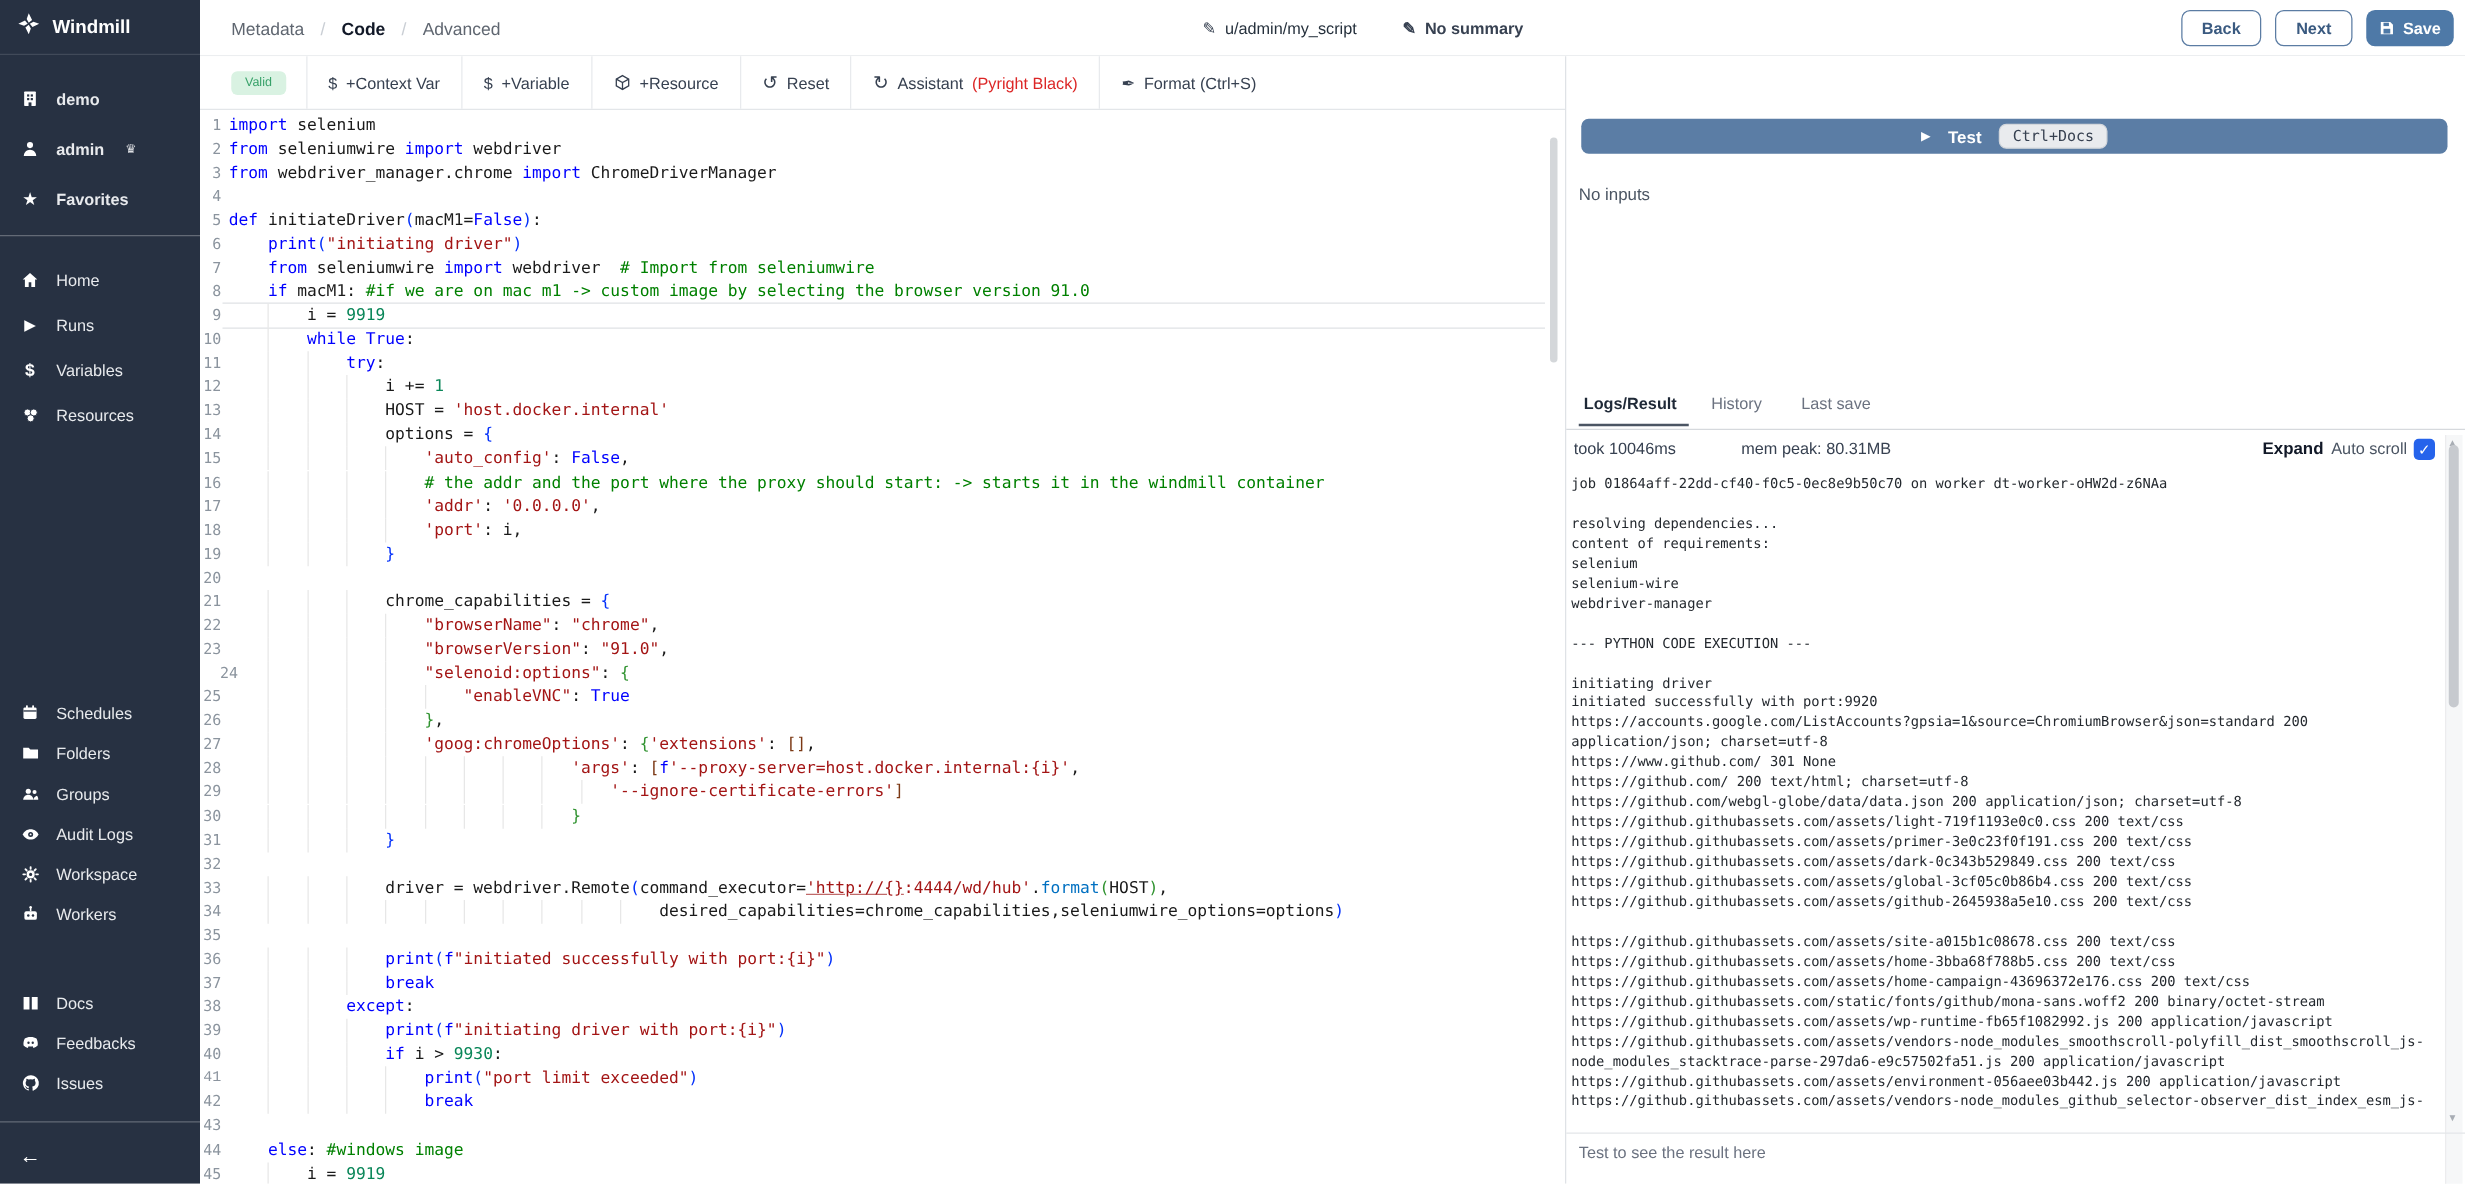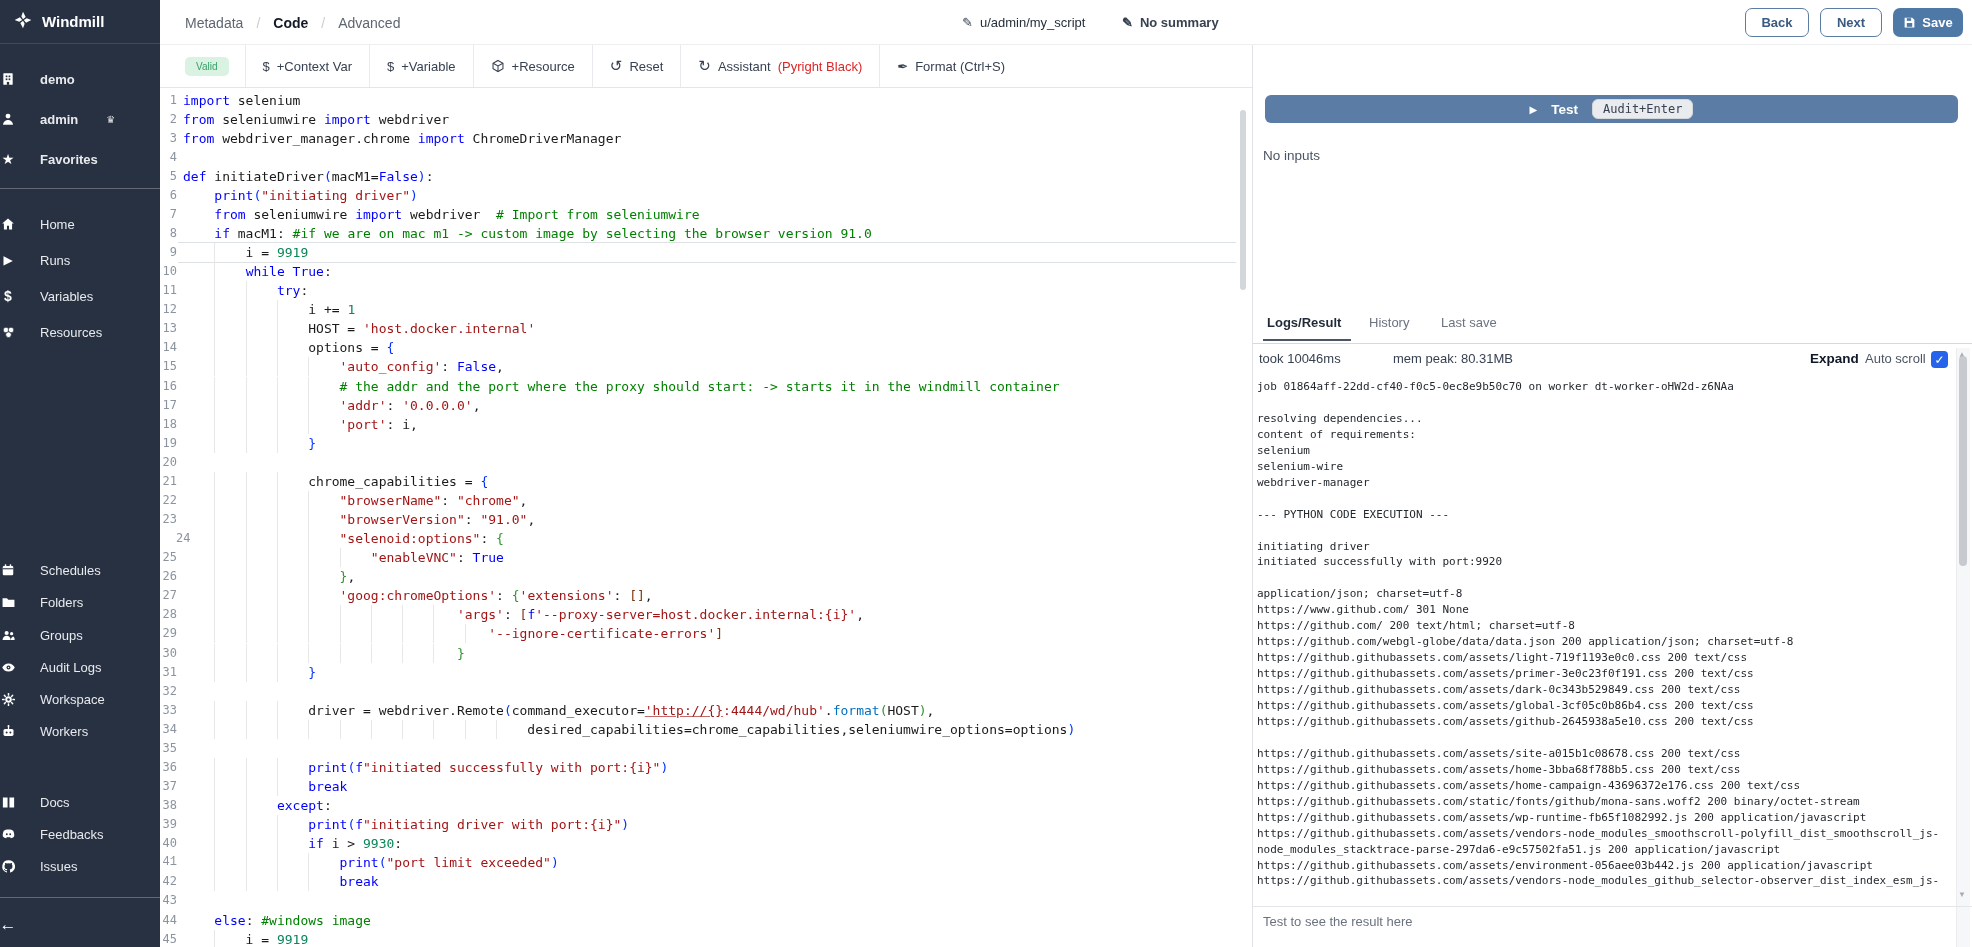--- a/index.html
+++ b/index.html
@@ -1,21 +1,21 @@
 <!DOCTYPE html>
 <html><head>
 <meta charset="utf-8">
 <style>
   *{box-sizing:border-box;margin:0;padding:0}
   html,body{width:1972px;height:947px;overflow:hidden;font-family:"Liberation Sans",sans-serif;background:#fff;position:relative}
   
   #sidebar{position:absolute;left:0;top:0;width:160px;height:947px;background:#273142;color:#e8eaed}
   #logo-row{position:absolute;left:0;top:0;width:160px;height:44px;display:flex;align-items:center;padding-left:13px;gap:9px;border-bottom:1px solid rgba(255,255,255,.12)}
   #logo-row .brand{font-size:15px;font-weight:bold;color:#fff}
-  .side-item{position:absolute;left:0;width:160px;height:30px;display:flex;align-items:center;gap:24px;font-size:13px;color:#e8eaed;cursor:pointer}
+  .side-item{position:absolute;left:0;width:160px;height:30px;display:flex;align-items:center;padding-left:16px;gap:13px;font-size:13px;color:#e8eaed;cursor:pointer}
   .side-item .glyph{width:16px;display:flex;justify-content:center;align-items:center;font-size:13px;color:#fff}
   .side-item svg{display:block}
   .side-div{position:absolute;left:0;width:160px;border-top:1px solid rgba(255,255,255,.28)}
   .crown{font-size:10px;margin-left:4px;opacity:.95}
   
   #topbar{position:absolute;left:160px;top:0;width:1812px;height:45px;background:#fff}
   #tabs{position:absolute;left:25px;top:0;height:45px;display:flex;align-items:center;gap:13px;font-size:14px}
   .tab{color:#5f6670;cursor:pointer}
   .tab.active{color:#111827;font-weight:bold}
   .tab-sep{color:#c9ced4}
@@ -444,21 +444,21 @@
       <div class="cline" style="top: 822.51px;"><span class="t">    </span><span class="k">else</span><span class="t">: </span><span class="c">#windows image</span></div>
       <div class="cline" style="top: 841.58px;"><span class="guide" style="left: 4ch;"></span><span class="t">        i = </span><span class="n">9919</span></div>
     </div>
   <div id="ed-scroll"></div>
 </div>
 
 <section id="panel">
   <div id="testbar">
     <span class="play">▶</span>
     <span class="lbl">Test</span>
-    <span class="kbd">Audit+Enter</span>
+    <span class="kbd">Ctrl+Docs</span>
   </div>
   <div id="no-inputs">No inputs</div>
 
   <span class="ptab active" style="left:14px">Logs/Result</span>
   <span class="ptab" style="left:116px">History</span>
   <span class="ptab" style="left:188px">Last save</span>
   <div id="tab-underline"></div>
   <div id="tabs-border"></div>
 
   <span class="stat" style="left:6px">took 10046ms</span>
@@ -475,20 +475,21 @@
       <div class="logline" style="top: 31.9px;">resolving dependencies...</div>
       <div class="logline" style="top: 47.85px;">content of requirements:</div>
       <div class="logline" style="top: 63.8px;">selenium</div>
       <div class="logline" style="top: 79.75px;">selenium-wire</div>
       <div class="logline" style="top: 95.7px;">webdriver-manager</div>
       <div class="logline" style="top: 111.65px;"></div>
       <div class="logline" style="top: 127.6px;">--- PYTHON CODE EXECUTION ---</div>
       <div class="logline" style="top: 143.55px;"></div>
       <div class="logline" style="top: 159.5px;">initiating driver</div>
       <div class="logline" style="top: 175.45px;">initiated successfully with port:9920</div>
+      <div class="logline" style="top: 191.4px;">https://accounts.google.com/ListAccounts?gpsia=1&amp;source=ChromiumBrowser&amp;json=standard 200</div>
       <div class="logline" style="top: 207.35px;">application/json; charset=utf-8</div>
       <div class="logline" style="top: 223.3px;">https://www.github.com/ 301 None</div>
       <div class="logline" style="top: 239.25px;">https://github.com/ 200 text/html; charset=utf-8</div>
       <div class="logline" style="top: 255.2px;">https://github.com/webgl-globe/data/data.json 200 application/json; charset=utf-8</div>
       <div class="logline" style="top: 271.15px;">https://github.githubassets.com/assets/light-719f1193e0c0.css 200 text/css</div>
       <div class="logline" style="top: 287.1px;">https://github.githubassets.com/assets/primer-3e0c23f0f191.css 200 text/css</div>
       <div class="logline" style="top: 303.05px;">https://github.githubassets.com/assets/dark-0c343b529849.css 200 text/css</div>
       <div class="logline" style="top: 319px;">https://github.githubassets.com/assets/global-3cf05c0b86b4.css 200 text/css</div>
       <div class="logline" style="top: 334.95px;">https://github.githubassets.com/assets/github-2645938a5e10.css 200 text/css</div>
       <div class="logline" style="top: 366.85px;">https://github.githubassets.com/assets/site-a015b1c08678.css 200 text/css</div>

